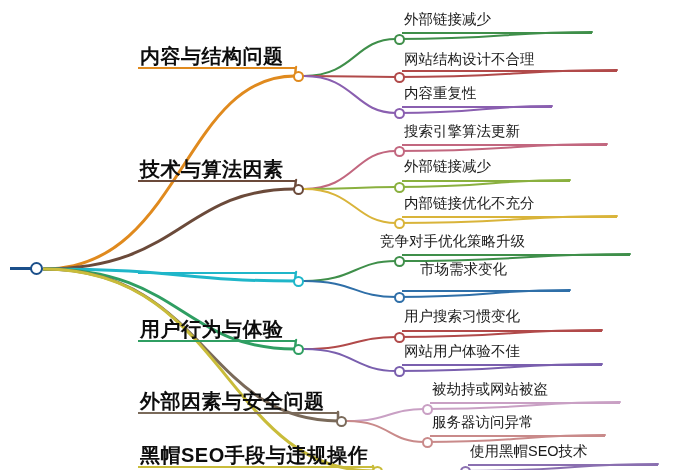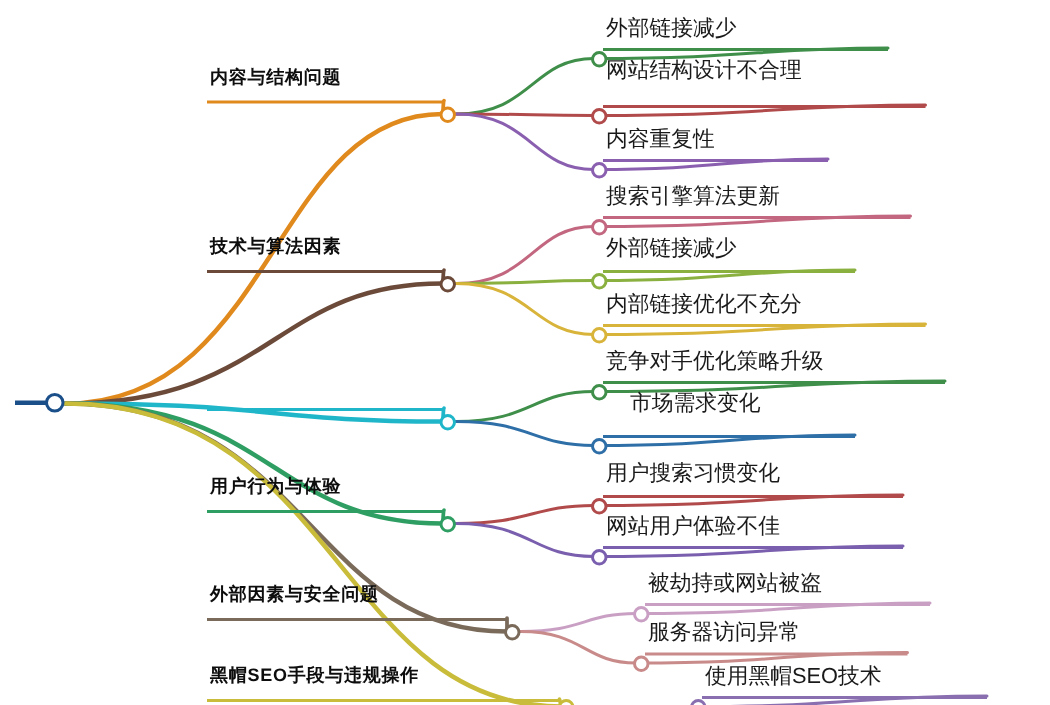--- a/index.html
+++ b/index.html
@@ -26,21 +26,21 @@
     height: 470px;
   }
   .node-label {
     position: absolute;
     white-space: nowrap;
     color: #111111;
     line-height: 1.1;
   }
   .branch-label {
     font-weight: bold;
-    font-size: 12px;
+    font-size: 20px;
     letter-spacing: 0.5px;
     color: #0d0d0d;
   }
   .leaf-label {
     font-size: 14.5px;
     color: #1a1a1a;
   }
   .underline {
     position: absolute;
     height: 1.5px;
@@ -114,41 +114,41 @@
     </svg>
   <div class="root-stem" style="left:10px; top:267px; width:22px;"></div>
   <div class="root-dot" style="left:30px; top:262px;"></div>
 <div class="underline" style="left: 138px; top: 67px; width: 158px; background: rgb(224, 138, 30);"></div>
     <div class="node-label branch-label" style="left: 140px; top: 45px;">内容与结构问题</div>
     <div class="dot" style="left: 293px; top: 71px; border: 2px solid rgb(224, 138, 30);"></div>
     <div class="underline" style="left: 402px; top: 32px; width: 190px; background: rgb(63, 143, 74);"></div>
     <div class="node-label leaf-label" style="left: 404px; top: 12px;">外部链接减少</div>
     <div class="dot" style="left: 394px; top: 34px; border: 2px solid rgb(63, 143, 74);"></div>
     <div class="underline" style="left: 402px; top: 70px; width: 215px; background: rgb(177, 74, 74);"></div>
-    <div class="node-label leaf-label" style="left: 404px; top: 40px; text-align: right;">网站结构设计不合理</div>
+    <div class="node-label leaf-label" style="left: 404px; top: 52px; text-align: right;">网站结构设计不合理</div>
     <div class="dot" style="left: 394px; top: 72px; border: 2px solid rgb(177, 74, 74);"></div>
     <div class="underline" style="left: 402px; top: 106px; width: 150px; background: rgb(138, 95, 176);"></div>
     <div class="node-label leaf-label" style="left: 404px; top: 86px;">内容重复性</div>
     <div class="dot" style="left: 394px; top: 108px; border: 2px solid rgb(138, 95, 176);"></div>
     <div class="underline" style="left: 138px; top: 180px; width: 158px; background: rgb(107, 74, 58);"></div>
     <div class="node-label branch-label" style="left: 140px; top: 158px;">技术与算法因素</div>
     <div class="dot" style="left: 293px; top: 184px; border: 2px solid rgb(107, 74, 58);"></div>
     <div class="underline" style="left: 402px; top: 144px; width: 205px; background: rgb(194, 103, 127);"></div>
     <div class="node-label leaf-label" style="left: 404px; top: 124px;">搜索引擎算法更新</div>
     <div class="dot" style="left: 394px; top: 146px; border: 2px solid rgb(194, 103, 127);"></div>
     <div class="underline" style="left: 402px; top: 180px; width: 168px; background: rgb(138, 176, 63);"></div>
     <div class="node-label leaf-label" style="left: 404px; top: 160px; font-family: Liberation Mono, monospace;">外部链接减少</div>
     <div class="dot" style="left: 394px; top: 182px; border: 2px solid rgb(138, 176, 63);"></div>
     <div class="underline" style="left: 402px; top: 216px; width: 215px; background: rgb(217, 180, 58);"></div>
     <div class="node-label leaf-label" style="left: 404px; top: 196px;">内部链接优化不充分</div>
     <div class="dot" style="left: 394px; top: 218px; border: 2px solid rgb(217, 180, 58);"></div>
     <div class="underline" style="left: 138px; top: 272px; width: 158px; background: rgb(31, 182, 201);"></div>
     <div class="dot" style="left: 293px; top: 276px; border: 2px solid rgb(31, 182, 201);"></div>
     <div class="underline" style="left: 402px; top: 254px; width: 228px; background: rgb(63, 143, 74);"></div>
-    <div class="node-label leaf-label" style="left: 404px; top: 234px;">竞争对手优化策略升级</div>
+    <div class="node-label leaf-label" style="left: 380px; top: 234px;">竞争对手优化策略升级</div>
     <div class="dot" style="left: 394px; top: 256px; border: 2px solid rgb(63, 143, 74);"></div>
     <div class="underline" style="left: 402px; top: 290px; width: 168px; background: rgb(47, 111, 168);"></div>
     <div class="node-label leaf-label" style="left: 404px; top: 262px; margin-left: 16px;">市场需求变化</div>
     <div class="dot" style="left: 394px; top: 292px; border: 2px solid rgb(47, 111, 168);"></div>
     <div class="underline" style="left: 138px; top: 340px; width: 158px; background: rgb(47, 158, 98);"></div>
     <div class="node-label branch-label" style="left: 140px; top: 318px;">用户行为与体验</div>
     <div class="dot" style="left: 293px; top: 344px; border: 2px solid rgb(47, 158, 98);"></div>
     <div class="underline" style="left: 402px; top: 330px; width: 200px; background: rgb(177, 74, 74);"></div>
     <div class="node-label leaf-label" style="left: 404px; top: 310px; font-family: Liberation Mono, monospace;">用户搜索习惯变化</div>
     <div class="dot" style="left: 394px; top: 332px; border: 2px solid rgb(177, 74, 74);"></div>

